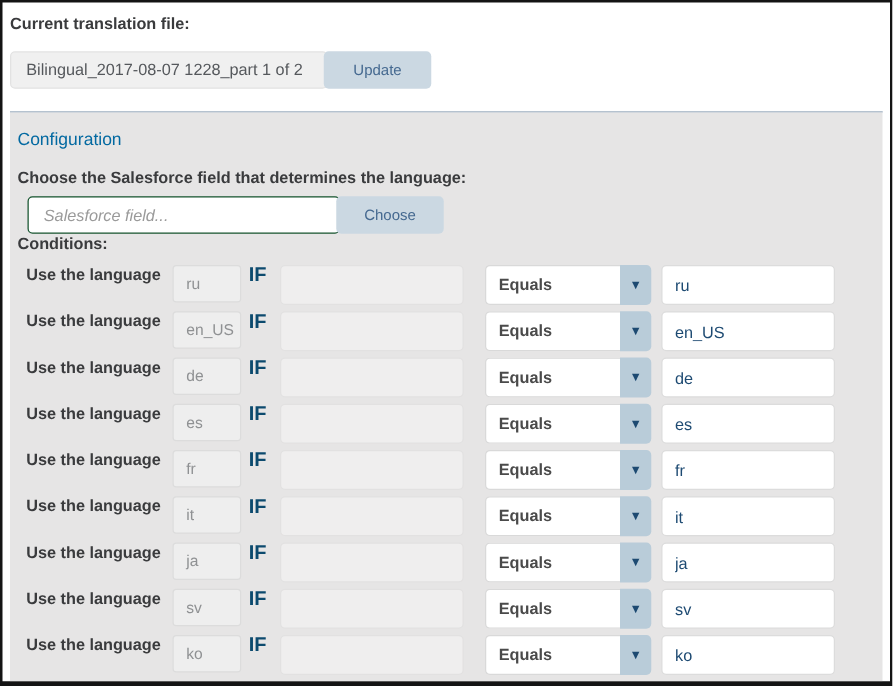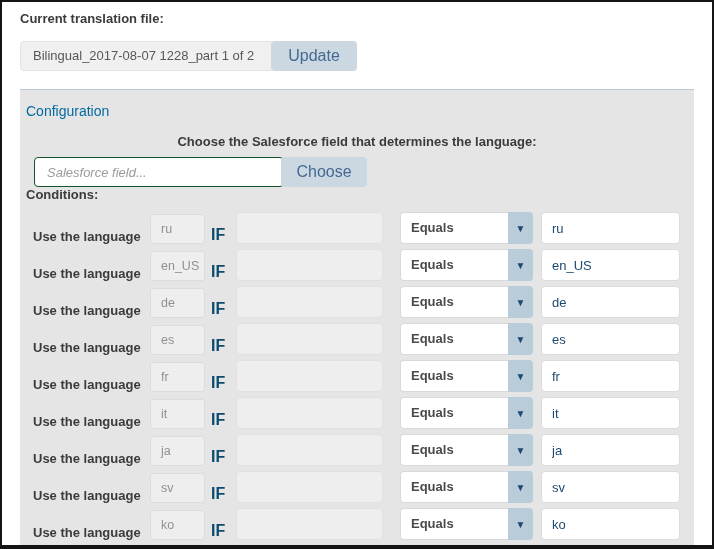--- a/index.html
+++ b/index.html
@@ -3,55 +3,55 @@
 <meta charset="utf-8">
 <style>
   * { box-sizing: border-box; }
   html, body { margin: 0; padding: 0; background: #fff; }
   .screen {
     position: relative;
     width: 714px; height: 549px;
     border: 2px solid #141414;
     border-bottom-width: 4px;
     background: #ffffff;
-    padding: 0 18px;
+    padding: 0 6px;
     display: flex; flex-direction: column;
     overflow: hidden;
     font-family: "Liberation Sans", "DejaVu Sans", sans-serif;
   }
   .top-section { padding-top: 9px; }
   .bold-label { font-size: 13px; font-weight: bold; color: #3a3b3d; }
   .file-row { display: flex; align-items: stretch; margin-top: 15px; }
   .file-display {
     width: 254px; height: 30px; line-height: 28px;
     background: #f0f0f0; border: 1px solid #e2e2e2;
     border-radius: 4px; padding-left: 12px;
     font-size: 13px; color: #55585c;
     white-space: nowrap; overflow: hidden;
   }
   .btn {
     width: 86px; height: 30px;
     background: #cbd8e2; border: none; border-radius: 4px;
-    color: #456990; font-size: 16px; font-family: inherit;
+    color: #456990; font-size: 12px; font-family: inherit;
     margin-left: -3px; cursor: pointer;
   }
   .divider { margin-top: 18px; height: 2px; background: #8297ad; border-top: 1px solid #bcc8d4; }
   .config-panel { flex: 1; background: #e6e5e5; padding: 13px 6px 0 6px; }
   .config-title { font-size: 14px; font-weight: normal; color: #0369a1; }
-  .choose-label { margin-top: 15px; text-align: center; }
+  .choose-label { margin-top: 15px; }
   .sf-row { display: flex; align-items: stretch; margin: 8px 0 0 8px; }
   .sf-input {
     width: 250px; height: 30px;
     background: #ffffff; border: 1px solid #14532d; border-radius: 4px;
     padding-left: 12px; font-size: 13px; font-family: inherit; color: #333;
   }
   .sf-input::placeholder { font-style: italic; color: #9a9a9a; }
   .conditions-label { }
   .cond-rows { margin: 10px 0 0 7px; }
-  .cond-row { display: flex; align-items: flex-end; height: 32px; margin-bottom: 5px; }
+  .cond-row { display: flex; align-items: flex-start; height: 32px; margin-bottom: 5px; }
   .row-label { width: 117px; font-size: 13px; font-weight: bold; color: #3a3b3d; }
   .lang-box {
     width: 55px; height: 30px; line-height: 28px;
     background: #eeeeee; border: 1px solid #dcdcdc; border-radius: 3px;
     padding-left: 10px; font-size: 12.5px; color: #8f9193;
   }
   .if-label { width: 25px; margin-left: 6px; font-size: 16px; font-weight: bold; color: #0c4a6e; }
   .cond-field {
     width: 147px; height: 32px;
     background: #efeeee; border: 1px solid #e2e1e1; border-radius: 4px;

